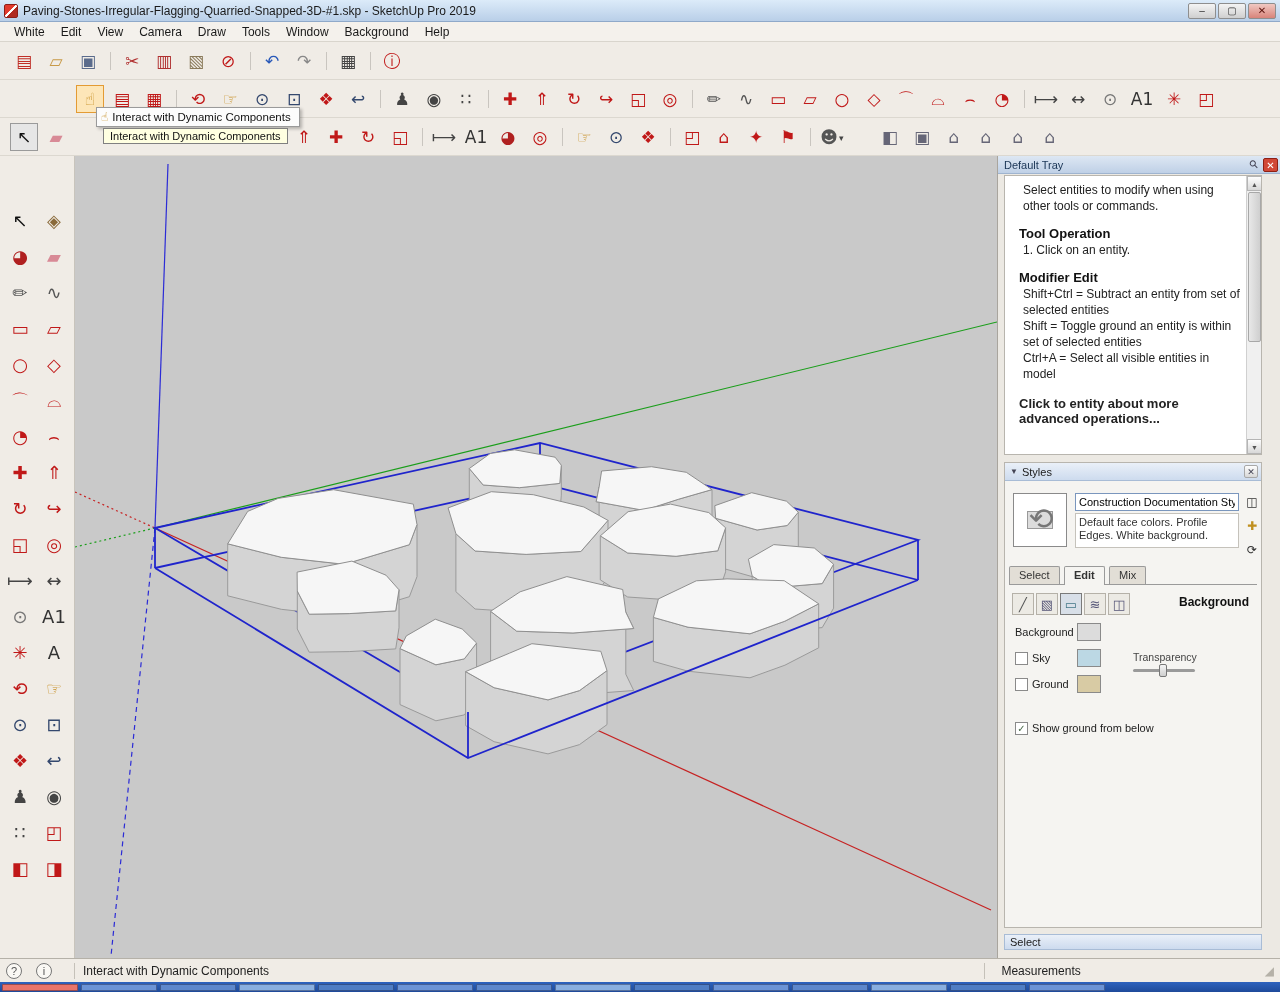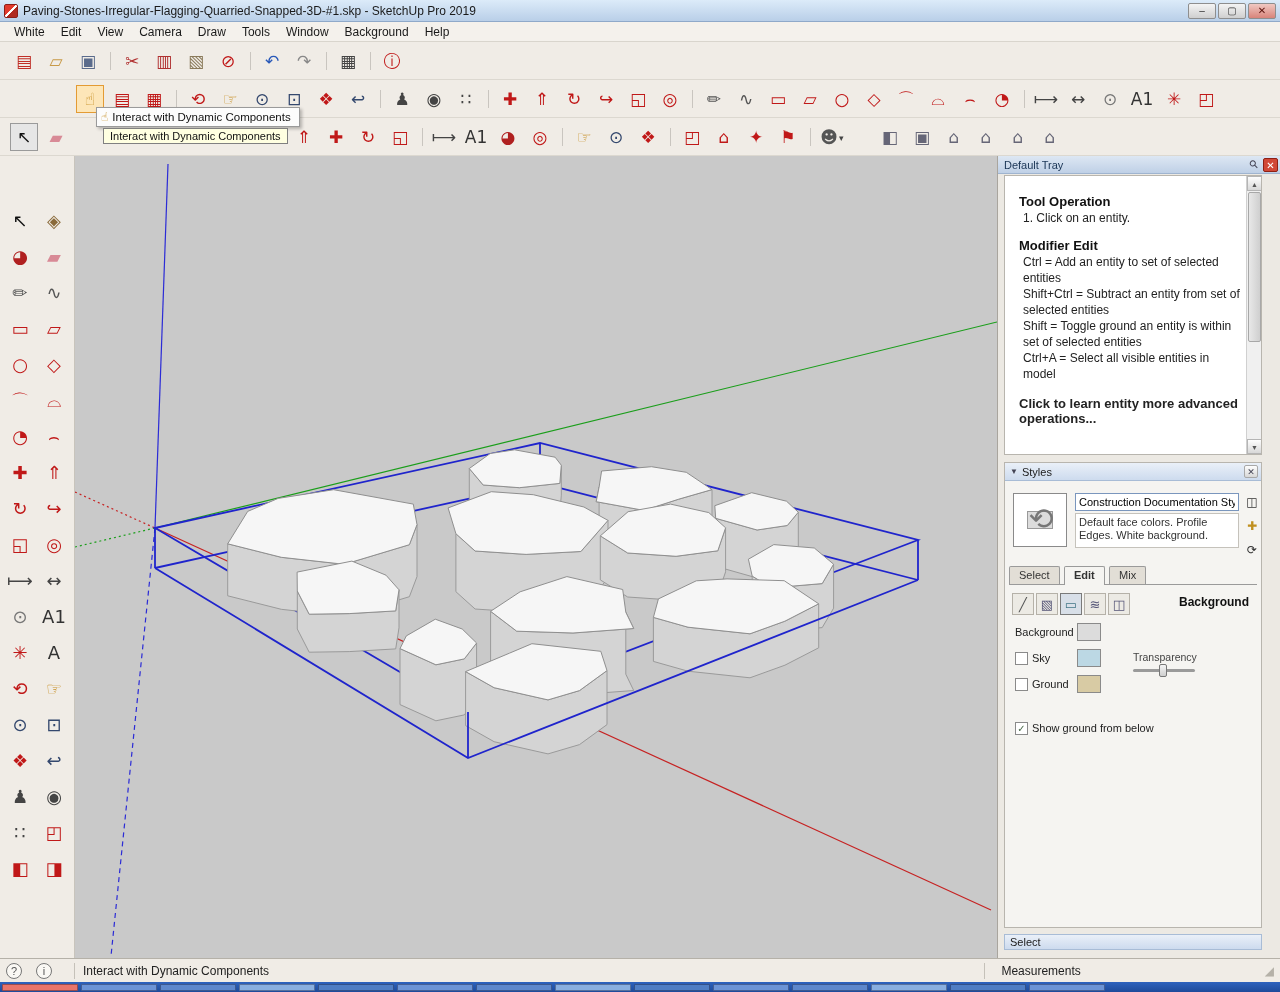--- a/index.html
+++ b/index.html
@@ -315,32 +315,32 @@
     <div class="tray-header">
       <span>Default Tray</span>
       <span class="tray-tools">
         <span class="pin">⚲</span>
         <span class="tray-close">✕</span>
       </span>
     </div>
 
     <div class="instructor">
       <div class="ins-body">
+        <div class="ins-p">Select entities to modify when using other tools or commands.</div>
         <div class="ins-h">Tool Operation</div>
         <div class="ins-list">
             <div class="ins-p">1. Click on an entity.</div>
           </div>
         <div class="ins-h">Modifier Edit</div>
         <div class="ins-list">
-            <div class="ins-p">Ctrl = Add an entity to set of selected entities</div>
             <div class="ins-p">Shift+Ctrl = Subtract an entity from set of selected entities</div>
             <div class="ins-p">Shift = Toggle ground an entity is within set of selected entities</div>
             <div class="ins-p">Ctrl+A = Select all visible entities in model</div>
           </div>
-        <div class="ins-link">Click to learn entity more advanced operations...</div>
+        <div class="ins-link">Click to entity about more advanced operations...</div>
       </div>
       <div class="vscroll">
         <div class="varrow">▲</div>
         <div class="vthumb"></div>
         <div class="varrow down">▼</div>
       </div>
     </div>
 
     <div class="styles-panel">
       <div class="panel-head">

